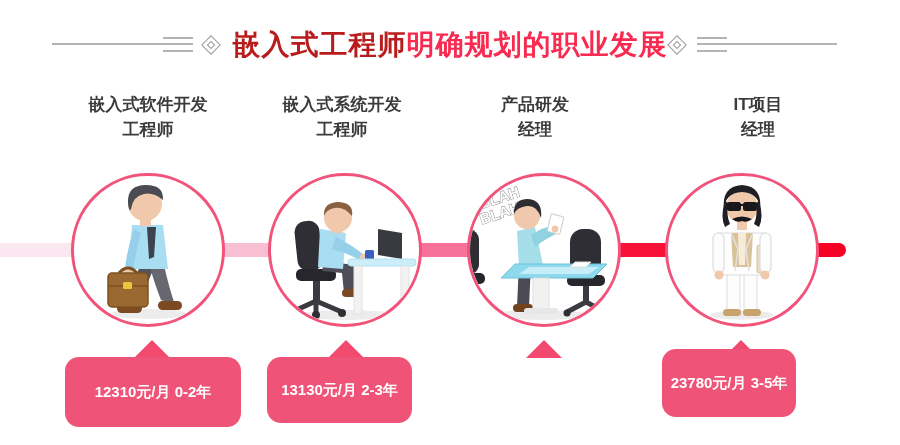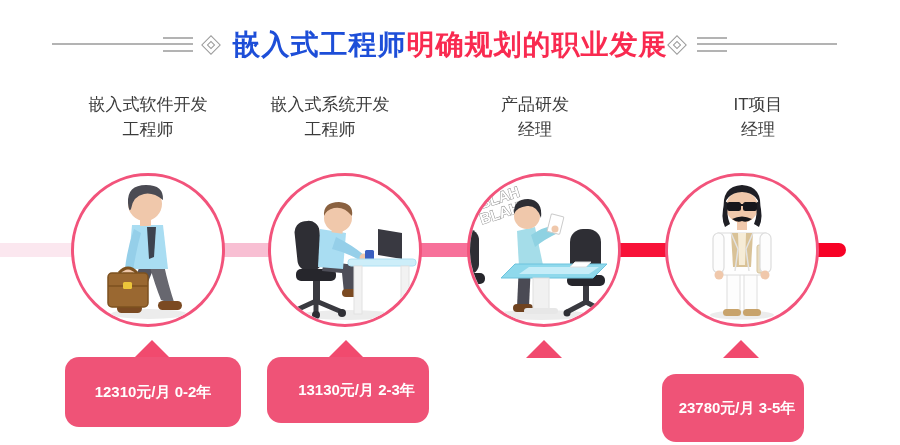--- a/index.html
+++ b/index.html
@@ -2,35 +2,35 @@
 <html><head>
 <meta charset="utf-8">
 <style>
   html,body{margin:0;padding:0;background:#ffffff;}
   .stage-wrap{position:relative;width:900px;height:445px;background:#ffffff;overflow:hidden;
               font-family:"Liberation Sans","DejaVu Sans",sans-serif;}
 
   
   .page-title{position:absolute;left:0;right:0;top:26px;text-align:center;
               font-size:28px;font-weight:bold;letter-spacing:1px;white-space:nowrap;}
-  .page-title .t-dark{color:#1d4ed8;}
+  .page-title .t-dark{color:#b91c1c;}
   .page-title .t-accent{color:#f92a50;text-align:right;}
 
   .deco-line{position:absolute;height:2px;background:#b3b3b3;}
   .deco-diamond{position:absolute;width:12px;height:12px;border:1.5px solid #9a9a9a;
                 transform:rotate(45deg);}
   .deco-diamond::after{content:"";position:absolute;left:2.5px;top:2.5px;width:4px;height:4px;
                 border:1px solid #9a9a9a;}
 
   
   .tl-seg{position:absolute;top:243px;height:14px;z-index:1;}
 
   
   .role-title{position:absolute;top:92px;width:220px;text-align:center;
-              font-size:17px;font-weight:normal;color:#3b3b3b;line-height:25px;z-index:2;}
+              font-size:17px;font-weight:bold;color:#3b3b3b;line-height:25px;z-index:2;}
 
   .stage-circle{position:absolute;top:173px;width:154px;height:154px;border-radius:50%;
                 background:#ffffff;border:3px solid #f2537b;box-sizing:border-box;
                 overflow:hidden;z-index:2;}
   .stage-circle svg{position:absolute;left:-3px;top:-3px;}
 
   .bubble-tri{position:absolute;top:340px;width:0;height:0;z-index:2;
               border-left:18px solid transparent;border-right:18px solid transparent;
               border-bottom:18px solid #f14a6e;}
   .salary-badge{position:absolute;background:#ef5377;border-radius:14px;z-index:2;
@@ -93,21 +93,21 @@
       <rect x="69" y="44" width="11" height="9" fill="#f0c8ab"></rect>
       <circle cx="74" cy="31" r="17" fill="#f0c8ab"></circle>
       <path d="M57 30 Q56 12 75 12 Q93 12 92 27 Q82 19 73 21 Q62 23 60 36 Q58 40 57 30 Z" fill="#4b4b53"></path>
     </svg>
   </div>
   <div class="bubble-tri" style="left:134px;"></div>
   <div class="salary-badge" style="left:65px;top:357px;width:176px;height:70px;">
     <div class="salary-main">12310元/月 0-2年</div>
   </div>
 
-  <div class="role-title" style="left:220px;">
+  <div class="role-title" style="left:232px;">
     <div>嵌入式系统开发</div>
     <div>工程师</div>
   </div>
   <div class="stage-circle" style="left:268px;">
     <svg width="154" height="154" viewBox="0 0 154 154">
       <ellipse cx="80" cy="142" rx="48" ry="5" fill="#ececec"></ellipse>
 
       <rect x="28" y="48" width="25" height="50" rx="11" fill="#2e2e34" transform="rotate(-6 40 73)"></rect>
       <rect x="28" y="96" width="40" height="12" rx="5" fill="#26262c"></rect>
       <rect x="45" y="108" width="7" height="20" fill="#3a3a40"></rect>
@@ -129,21 +129,21 @@
       <path d="M56 43 Q55 29 71 29 Q86 30 84 43 Q76 33 66 35 Q58 37 56 43 Z" fill="#8a6140"></path>
 
       <polygon points="110,56 134,60 134,86 110,82" fill="#393941"></polygon>
       <rect x="97" y="77" width="9" height="10" rx="1.5" fill="#3a5fc0"></rect>
       <rect x="80" y="86" width="68" height="7" rx="3" fill="#cdeef9" stroke="#aee0f2" stroke-width="1"></rect>
       <rect x="86" y="93" width="8" height="48" fill="#f2f2f2" stroke="#e2e2e2" stroke-width="1"></rect>
       <rect x="133" y="93" width="8" height="48" fill="#f2f2f2" stroke="#e2e2e2" stroke-width="1"></rect>
     </svg>
   </div>
   <div class="bubble-tri" style="left:328px;"></div>
-  <div class="salary-badge" style="left:267px;top:357px;width:145px;height:66px;padding-left:17px;">
+  <div class="salary-badge" style="left:267px;top:357px;width:145px;height:66px;">
     <div class="salary-main">13130元/月 2-3年</div>
   </div>
 
   <div class="role-title" style="left:425px;">
     <div>产品研发</div>
     <div>经理</div>
   </div>
   <div class="stage-circle" style="left:467px;">
     <svg width="154" height="154" viewBox="0 0 154 154">
       <ellipse cx="74" cy="142" rx="50" ry="5" fill="#ececec"></ellipse>
@@ -214,17 +214,17 @@
       <path d="M59 38 Q56 13 77 12 Q98 13 95 38 Q95 20 77 19 Q59 20 59 38 Z" fill="#1f1f25"></path>
       <path d="M60 28 Q55 44 60 54 L65 51 Q61 42 63 30 Z" fill="#1f1f25"></path>
       <path d="M94 28 Q99 44 94 54 L89 51 Q93 42 91 30 Z" fill="#1f1f25"></path>
       <rect x="62" y="29" width="14" height="9" rx="2.5" fill="#17171c"></rect>
       <rect x="78" y="29" width="14" height="9" rx="2.5" fill="#17171c"></rect>
       <line x1="75" y1="32" x2="79" y2="32" stroke="#17171c" stroke-width="2"></line>
       <path d="M67 46 Q77 41 87 46 Q82 50 77 48 Q72 50 67 46 Z" fill="#17171c"></path>
     </svg>
   </div>
   <div class="bubble-tri" style="left:723px;"></div>
-  <div class="salary-badge" style="left:662px;top:374px;width:134px;height:68px;padding-left:8px;">
+  <div class="salary-badge" style="left:662px;top:349px;width:134px;height:68px;">
     <div class="salary-main">23780元/月 3-5年</div>
   </div>
 
 </div>
 
 </body></html>

